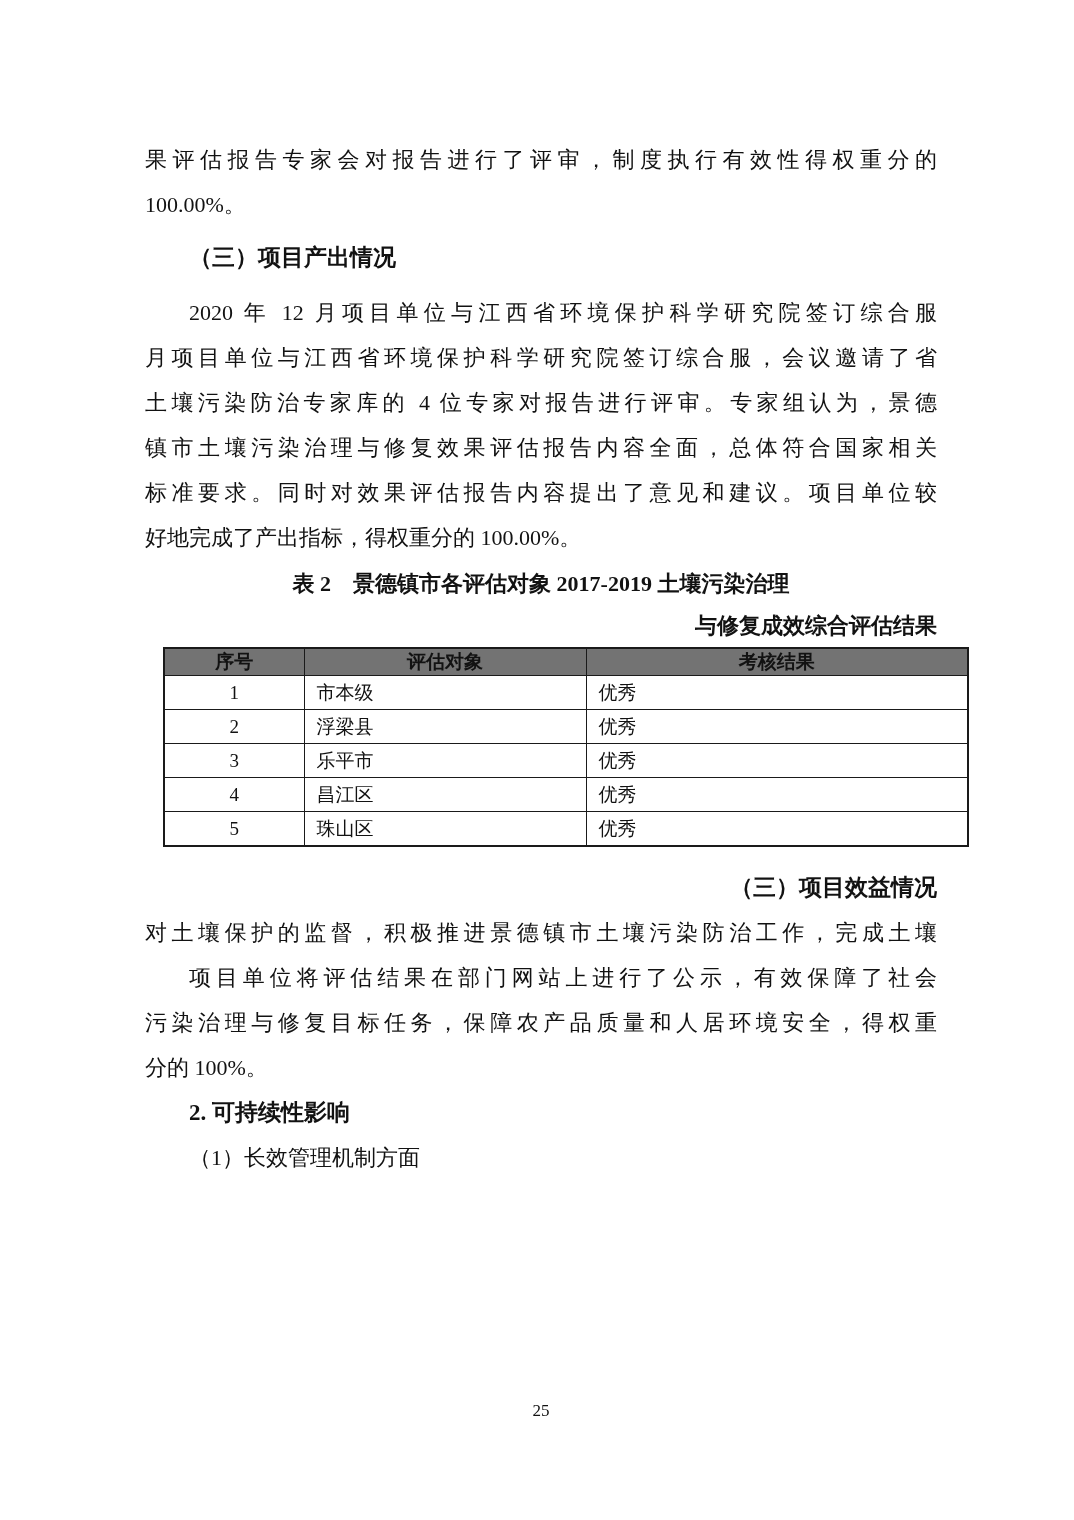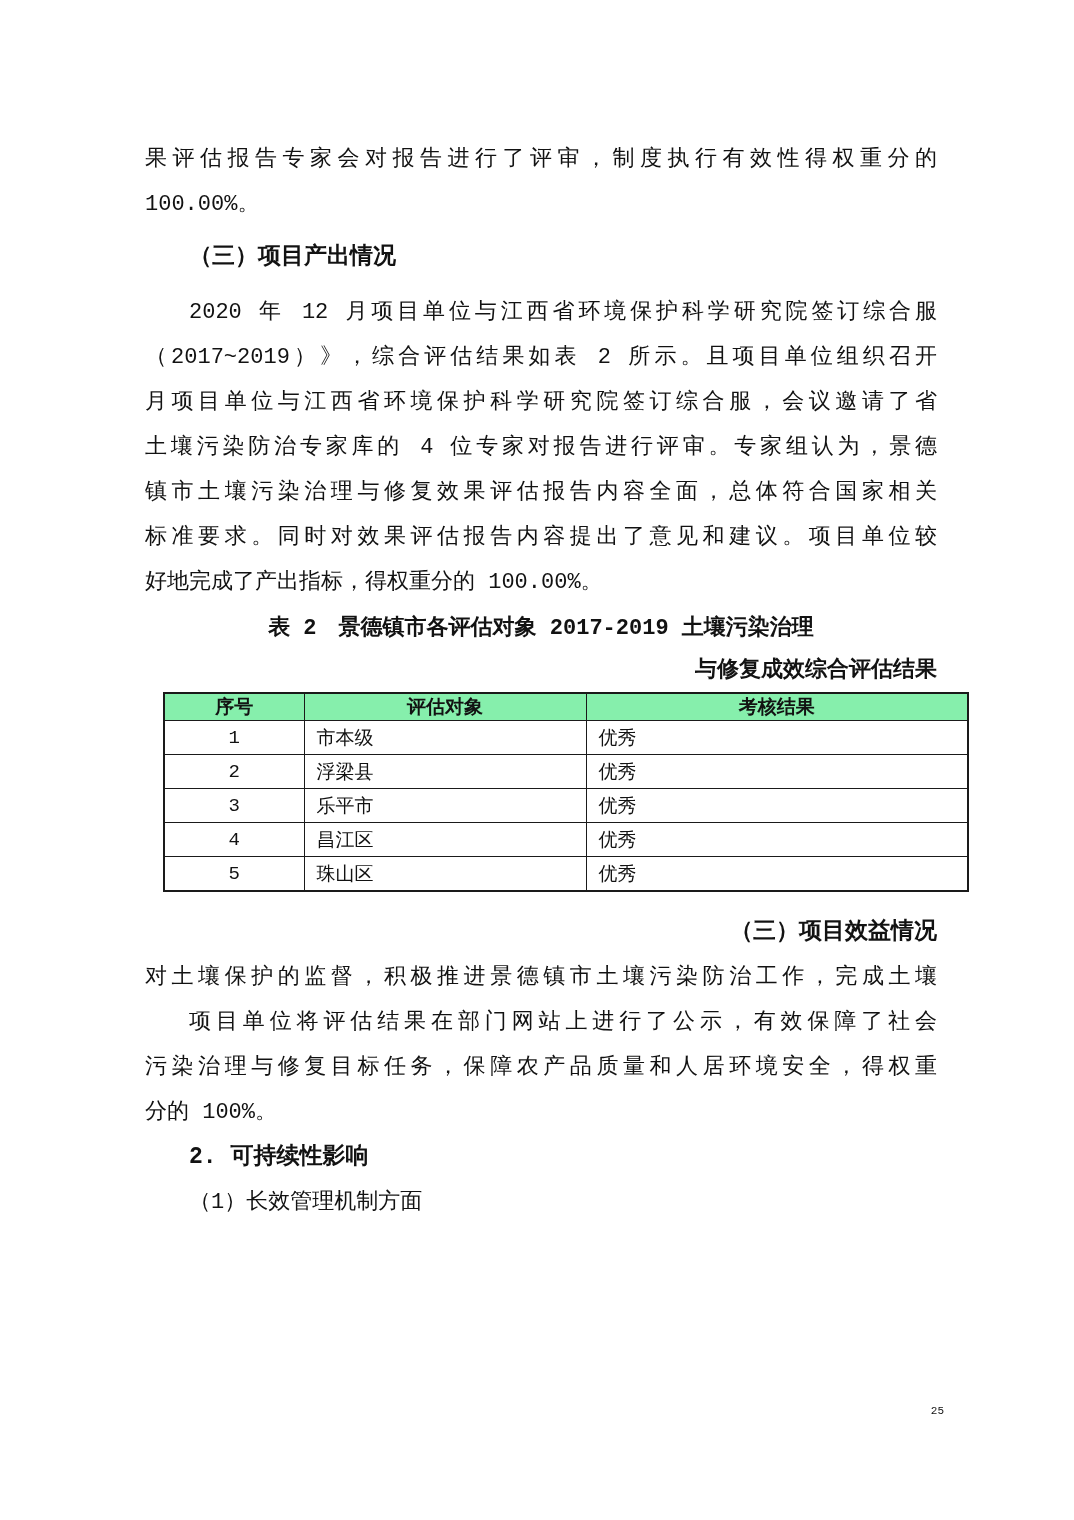--- a/index.html
+++ b/index.html
@@ -1,20 +1,20 @@
 <!DOCTYPE html>
 <html lang="zh"><head>
 <meta charset="utf-8">
 <style>
   html,body{margin:0;padding:0;background:#ffffff;}
   .page{
     position:relative;
     width:1074px;height:1520px;
     background:#ffffff;
-    font-family:Liberation Mono, monospace;
+    font-family:Liberation Serif, serif;
     color:#121212;
     overflow:hidden;
   }
   .content{
     position:absolute;left:145px;top:0;width:792px;padding-top:137px;
   }
   p{margin:0;padding:0;}
   .line{
     display:block;
     font-size:22px;line-height:45px;
@@ -38,58 +38,57 @@
   }
   .caption-l1{font-size:22px;line-height:44px;margin-top:2px;}
   .caption-l2{font-size:22px;line-height:40px;text-align:right;}
   .etable{
     border-collapse:collapse;table-layout:fixed;
     width:804px;margin-left:18px;margin-top:1px;
     border:2px solid #1a1a1a;
     font-size:19px;
   }
   .etable th{
-    background:#86efac;
+    background:#737373;
     border:1.5px solid #1a1a1a;
     font-weight:bold;text-align:center;
     height:26px;padding:0;
     font-size:19px;
   }
   .etable td{
     border:1.5px solid #1a1a1a;
     height:33px;padding:0 0 0 12px;
     text-align:left;font-weight:normal;
   }
   .etable td.ccenter{text-align:center;padding:0;}
   .col-no{width:140px;}
   .col-target{width:282px;}
   .col-result{width:382px;}
   .h-benefit{margin-top:18px;text-align:right;}
   .h-social{margin-top:8px;}
   .footer{
-    position:absolute;left:152px;top:1401px;width:792px;
-    text-align:right;font-size:11px;line-height:20px;
+    position:absolute;left:145px;top:1401px;width:792px;
+    text-align:center;font-size:17px;line-height:20px;
   }
 </style>
 </head>
 <body>
 
 <div class="page">
   <div class="content">
 
     <p>
       <span class="line jfull">果评估报告专家会对报告进行了评审，制度执行有效性得权重分的</span>
       <span class="line">100.00%。</span>
     </p>
 
     <div class="heading h-output">（三）项目产出情况</div>
 
     <p class="p-output">
       <span class="line jfull indent">2020 年 12 月项目单位与江西省环境保护科学研究院签订综合服</span>
-      <span class="line jfull">（2017~2019）》，综合评估结果如表 2 所示。且项目单位组织召开</span>
       <span class="line jfull">月项目单位与江西省环境保护科学研究院签订综合服，会议邀请了省</span>
       <span class="line jfull">土壤污染防治专家库的 4 位专家对报告进行评审。专家组认为，景德</span>
       <span class="line jfull">镇市土壤污染治理与修复效果评估报告内容全面，总体符合国家相关</span>
       <span class="line jfull">标准要求。同时对效果评估报告内容提出了意见和建议。项目单位较</span>
       <span class="line">好地完成了产出指标，得权重分的 100.00%。</span>
     </p>
 
     <div class="caption caption-l1">表 2　景德镇市各评估对象 2017-2019 土壤污染治理</div>
     <div class="caption caption-l2">与修复成效综合评估结果</div>
 

